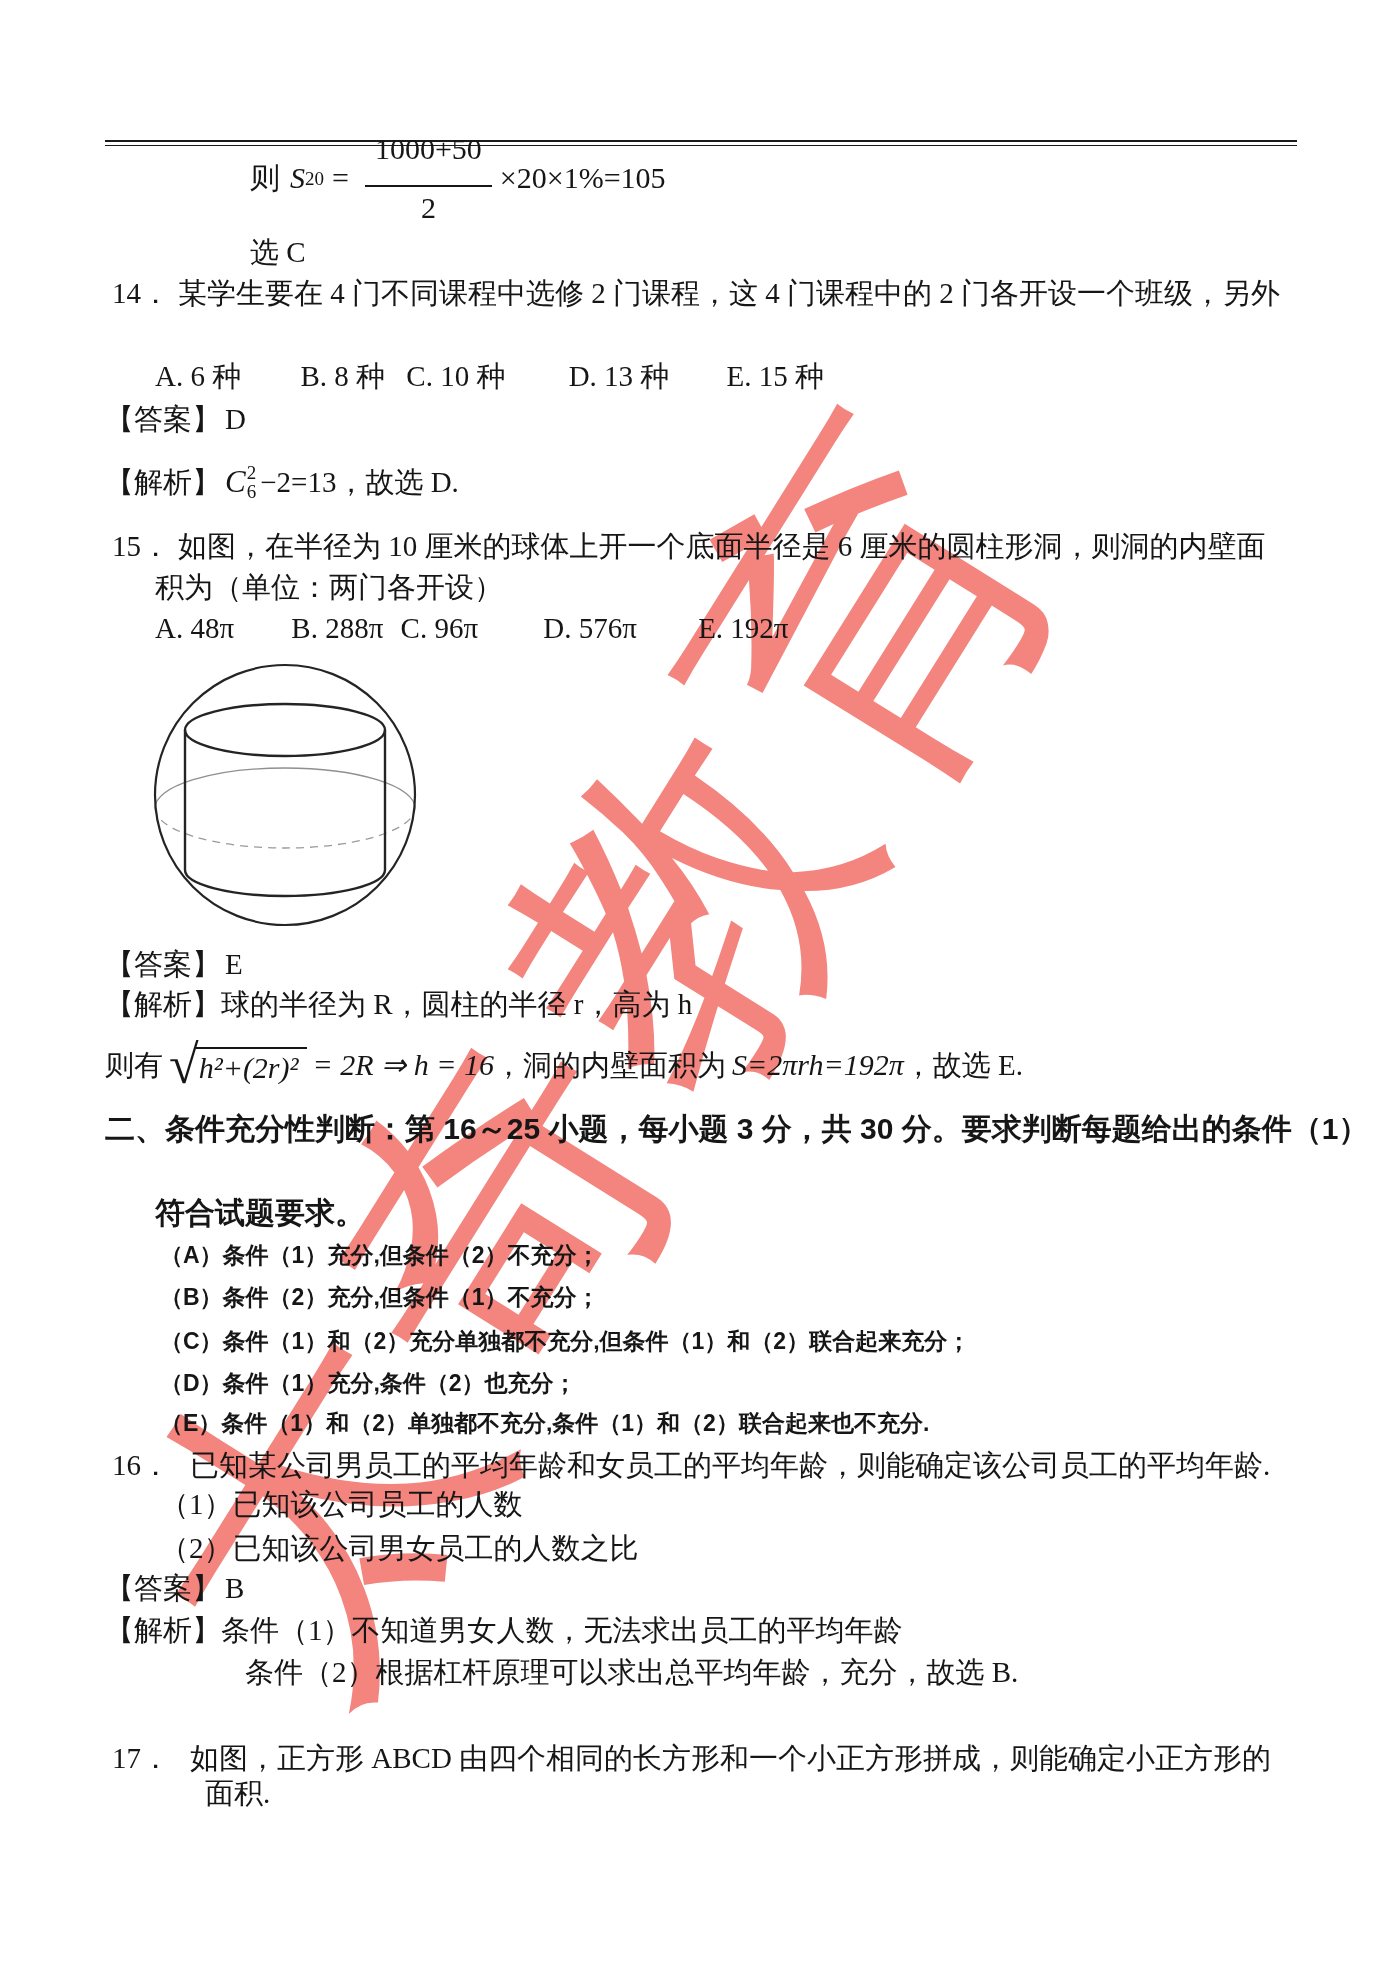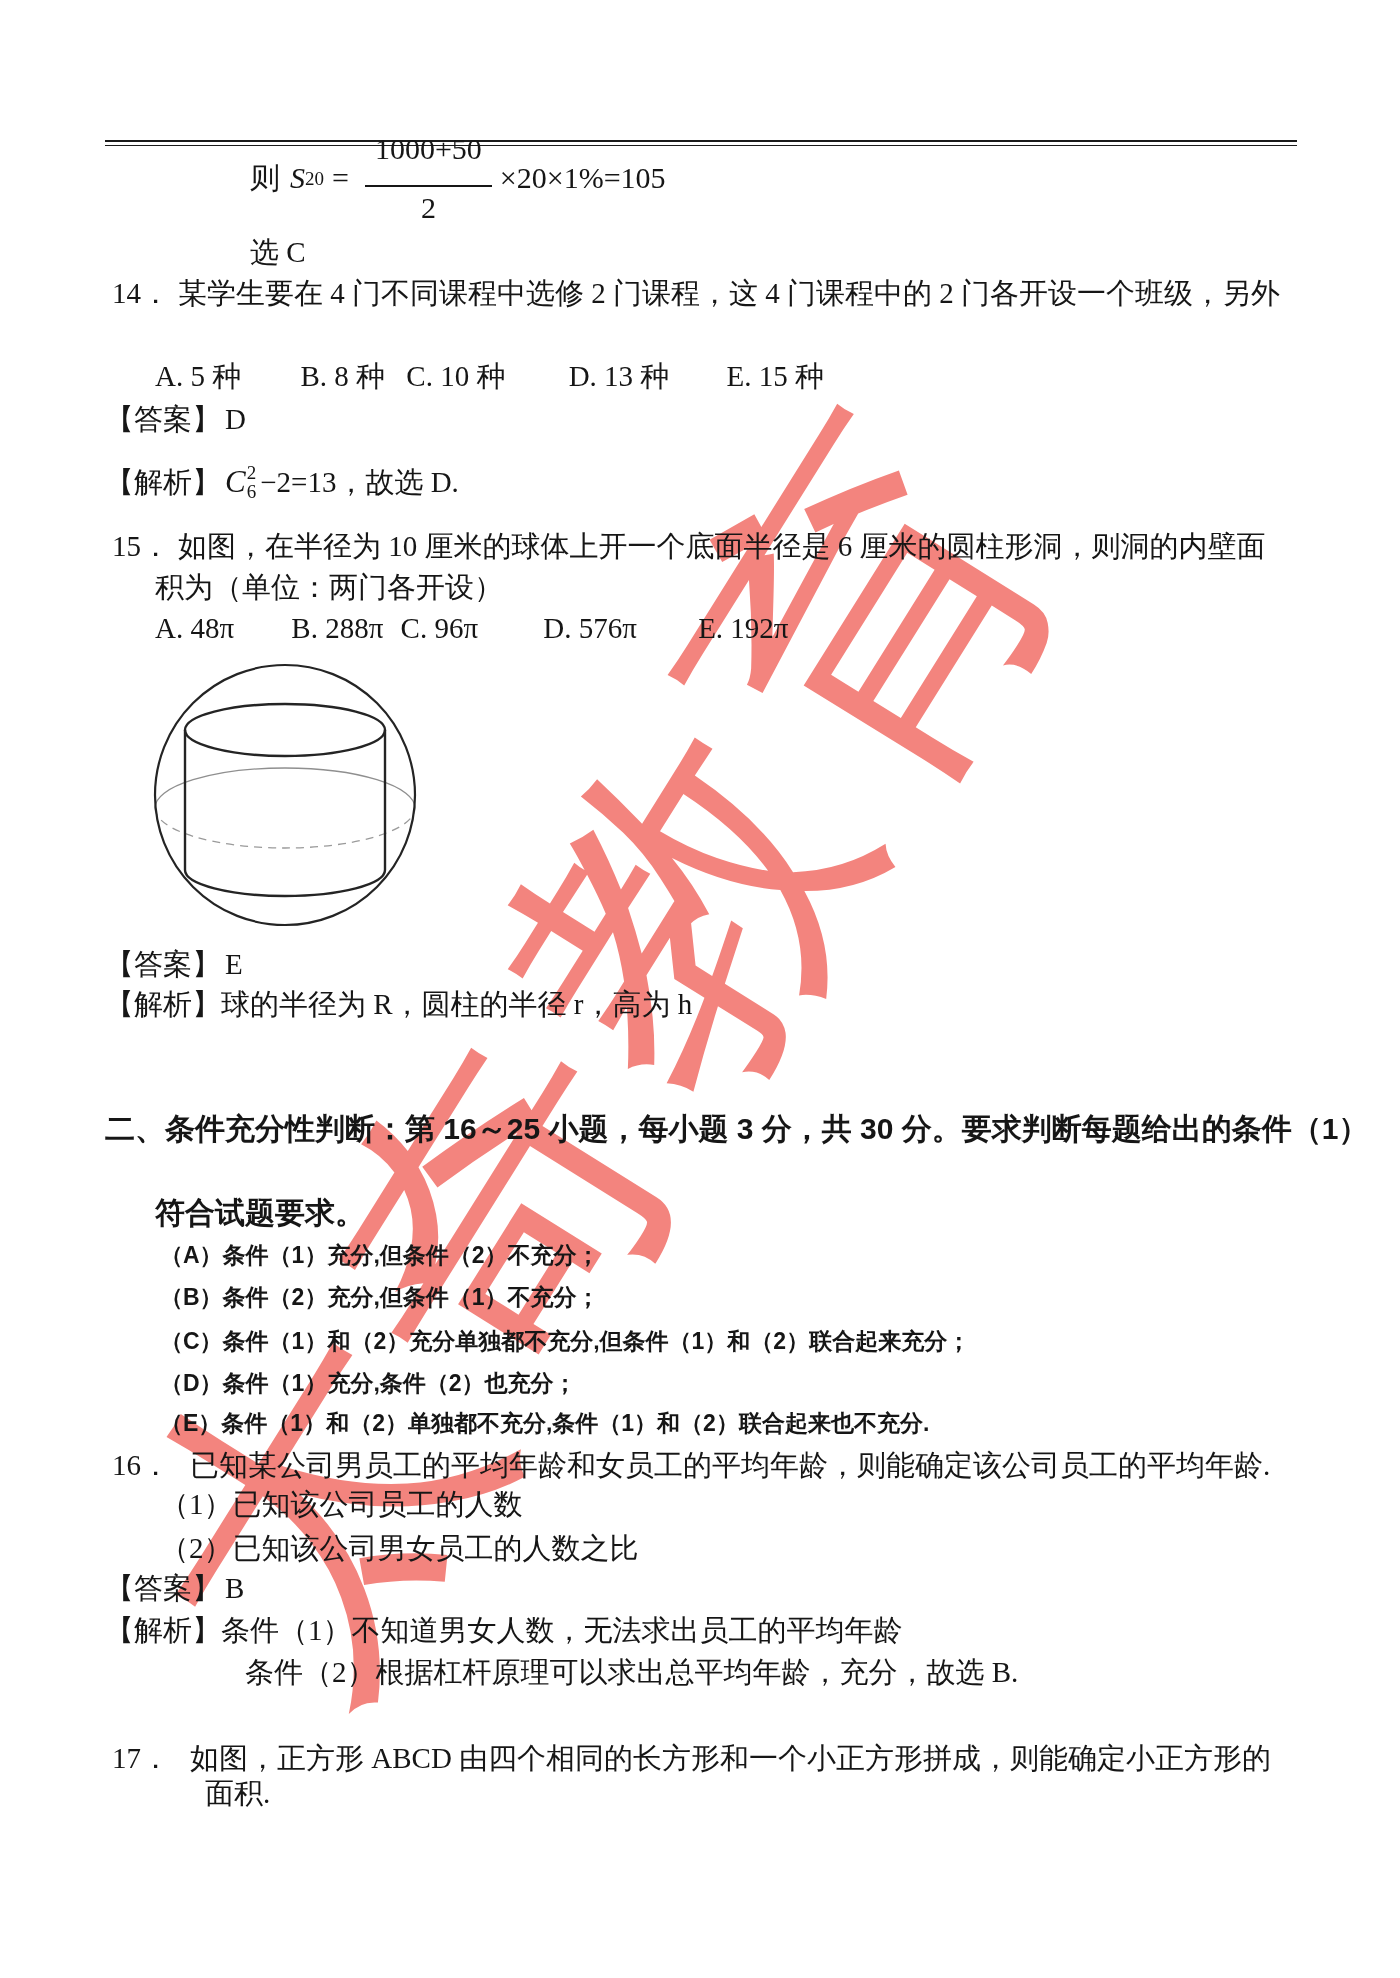--- a/index.html
+++ b/index.html
@@ -62,21 +62,21 @@
         <span class="den">2</span>
       </span>
       <span>×20×1%=105</span>
     </div>
     <div class="line" style="left:250px;top:236px;">选 C</div>
 
     <div class="line" style="left:112px;top:277px;">
       <span class="qnum">14．</span><span>某学生要在 4 门不同课程中选修 2 门课程，这 4 门课程中的 2 门各开设一个班级，另外</span>
     </div>
     <div class="line" style="left:155px;top:360px;">
-      <span class="opt" style="margin-right:52px;">A. 5 种</span>
+      <span class="opt" style="margin-right:52px;">A. 6 种</span>
       <span class="opt" style="margin-right:14px;">B. 8 种</span>
       <span class="opt" style="margin-right:56px;">C. 10 种</span>
       <span class="opt" style="margin-right:50px;">D. 13 种</span>
       <span class="opt">E. 15 种</span>
     </div>
     <div class="line" style="left:105px;top:403px;">
       <span>【答案】</span><span class="ans">D</span>
     </div>
     <div class="line mathline" style="left:105px;top:460px;height:44px;font-size:29px;">
       <span>【解析】</span>
@@ -114,20 +114,31 @@
         <circle cx="135" cy="137" r="130" fill="none" stroke="#242424" stroke-width="2.2"></circle>
       </svg>
     </div>
 
     <div class="line" style="left:105px;top:948px;">
       <span>【答案】</span><span class="ans">E</span>
     </div>
     <div class="line" style="left:105px;top:988px;">
       <span>【解析】</span><span>球的半径为 R，圆柱的半径 r，高为 h</span>
     </div>
+    <div class="line mathline" style="left:105px;top:1036px;height:58px;">
+      <span style="font-size:29px;">则有</span>
+      <span class="sqrt-wrap">
+        <span class="radical">√</span>
+        <span class="radicand">h²+(2r)²</span>
+      </span>
+      <span class="it">= 2R ⇒ h = 16</span>
+      <span style="font-size:29px;">，洞的内壁面积为</span>
+      <span class="it" style="margin-left:6px;">S=2πrh=192π</span>
+      <span style="font-size:29px;">，故选 E.</span>
+    </div>
 
     <div class="line bold" style="left:105px;top:1113px;">二、条件充分性判断：第 16～25 小题，每小题 3 分，共 30 分。要求判断每题给出的条件（1）</div>
     <div class="line bold" style="left:155px;top:1197px;">符合试题要求。</div>
     <div class="line boldopt" style="left:160px;top:1239px;">（A）条件（1）充分,但条件（2）不充分；</div>
     <div class="line boldopt" style="left:160px;top:1281px;">（B）条件（2）充分,但条件（1）不充分；</div>
     <div class="line boldopt" style="left:160px;top:1325px;">（C）条件（1）和（2）充分单独都不充分,但条件（1）和（2）联合起来充分；</div>
     <div class="line boldopt" style="left:160px;top:1367px;">（D）条件（1）充分,条件（2）也充分；</div>
     <div class="line boldopt" style="left:160px;top:1407px;">（E）条件（1）和（2）单独都不充分,条件（1）和（2）联合起来也不充分.</div>
 
     <div class="line" style="left:112px;top:1449px;">

